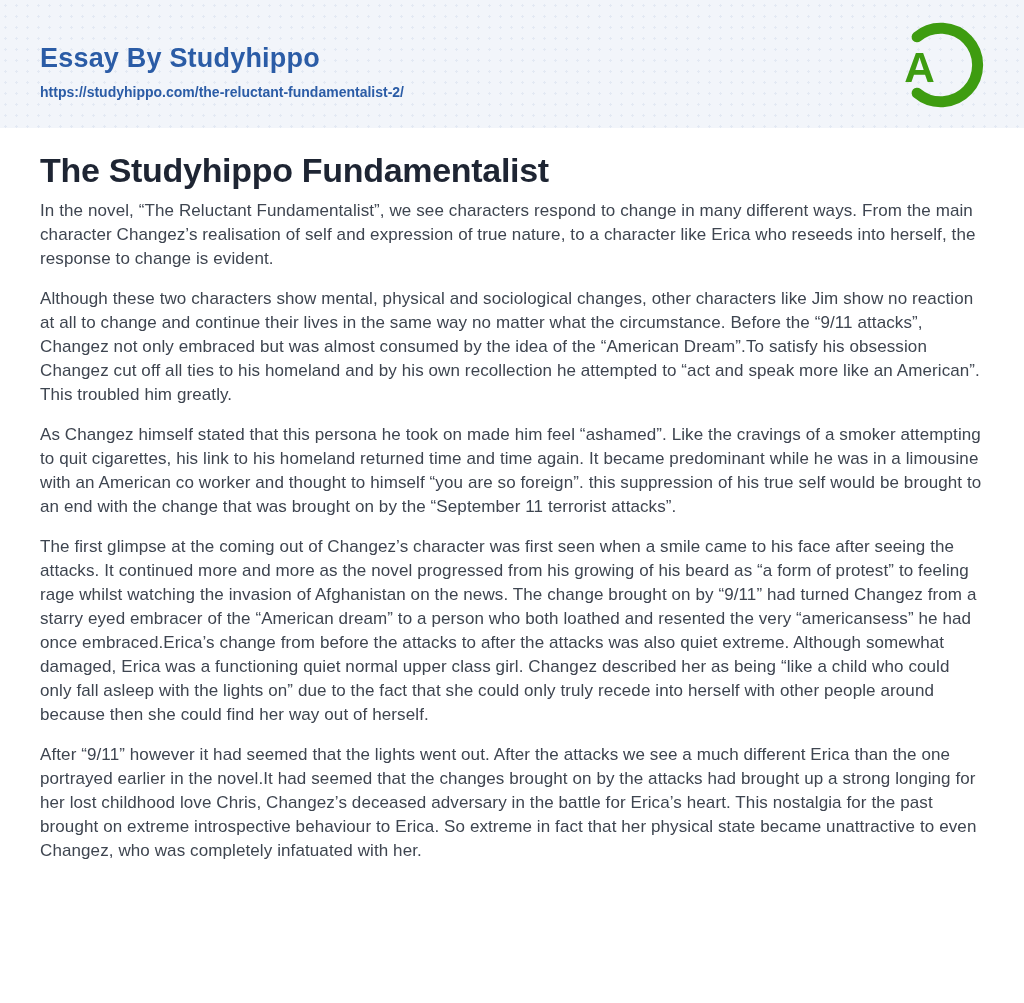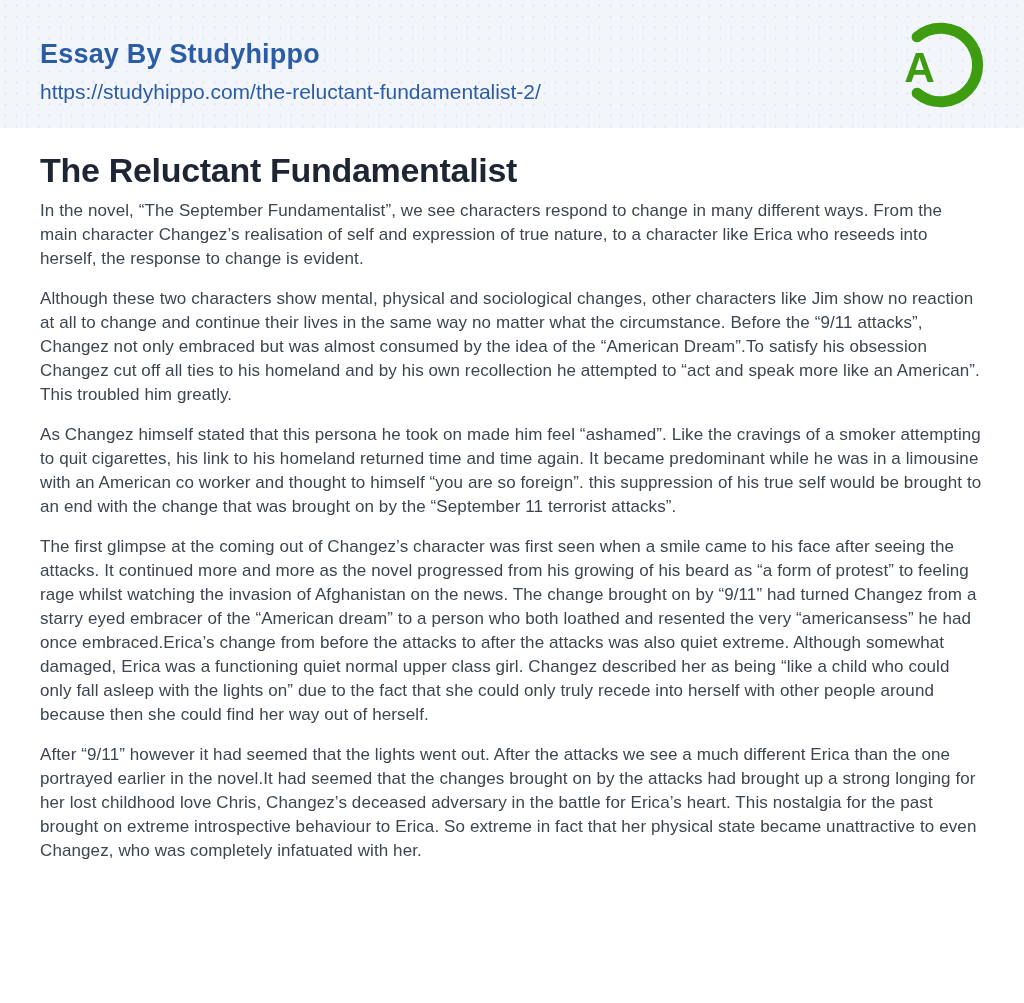--- a/index.html
+++ b/index.html
@@ -25,22 +25,22 @@
     padding: 0 40px;
   }
   .brand-block { display: flex; flex-direction: column; gap: 10px; padding-top: 14px; }
   .brand-title {
     font-size: 27px;
     font-weight: 700;
     letter-spacing: 0.2px;
     color: #2b5ca6;
   }
   .source-url {
-    font-size: 21px;
-    font-weight: 400;
+    font-size: 14px;
+    font-weight: 700;
     color: #2b5ca6;
     text-decoration: none;
   }
   .logo {
     position: relative;
     width: 92px;
     height: 92px;
     flex: 0 0 auto;
     margin-top: 2px;
   }
@@ -79,24 +79,24 @@
     <div class="logo">
       <svg viewBox="0 0 100 100" aria-hidden="true">
 
         <path d="M 27.3 19.4 A 40 40 0 1 1 27.3 80.6" fill="none" stroke="#3e9c10" stroke-width="12" stroke-linecap="round"></path>
         <text x="30" y="52.5" text-anchor="middle" dominant-baseline="central" font-family="Liberation Sans, sans-serif" font-size="46" font-weight="bold" fill="#3e9c10">A</text>
       </svg>
     </div>
   </header>
 
   <main class="content">
-    <h1 class="essay-title">The Reluctant Fundamentalist</h1>
+    <h1 class="essay-title">The Studyhippo Fundamentalist</h1>
 
     <div class="essay-body">
-      <p>In the novel, “The September Fundamentalist”, we see characters respond to change in many different ways. From the main character Changez’s realisation of self and expression of true nature, to a character like Erica who reseeds into herself, the response to change is evident.</p>
+      <p>In the novel, “The Reluctant Fundamentalist”, we see characters respond to change in many different ways. From the main character Changez’s realisation of self and expression of true nature, to a character like Erica who reseeds into herself, the response to change is evident.</p>
       <p>Although these two characters show mental, physical and sociological changes, other characters like Jim show no reaction at all to change and continue their lives in the same way no matter what the circumstance. Before the “9/11 attacks”, Changez not only embraced but was almost consumed by the idea of the “American Dream”.To satisfy his obsession Changez cut off all ties to his homeland and by his own recollection he attempted to “act and speak more like an American”. This troubled him greatly.</p>
       <p>As Changez himself stated that this persona he took on made him feel “ashamed”. Like the cravings of a smoker attempting to quit cigarettes, his link to his homeland returned time and time again. It became predominant while he was in a limousine with an American co worker and thought to himself “you are so foreign”. this suppression of his true self would be brought to an end with the change that was brought on by the “September 11 terrorist attacks”.</p>
       <p>The first glimpse at the coming out of Changez’s character was first seen when a smile came to his face after seeing the attacks. It continued more and more as the novel progressed from his growing of his beard as “a form of protest” to feeling rage whilst watching the invasion of Afghanistan on the news. The change brought on by “9/11” had turned Changez from a starry eyed embracer of the “American dream” to a person who both loathed and resented the very “americansess” he had once embraced.Erica’s change from before the attacks to after the attacks was also quiet extreme. Although somewhat damaged, Erica was a functioning quiet normal upper class girl. Changez described her as being “like a child who could only fall asleep with the lights on” due to the fact that she could only truly recede into herself with other people around because then she could find her way out of herself.</p>
       <p>After “9/11” however it had seemed that the lights went out. After the attacks we see a much different Erica than the one portrayed earlier in the novel.It had seemed that the changes brought on by the attacks had brought up a strong longing for her lost childhood love Chris, Changez’s deceased adversary in the battle for Erica’s heart. This nostalgia for the past brought on extreme introspective behaviour to Erica. So extreme in fact that her physical state became unattractive to even Changez, who was completely infatuated with her.</p>
     </div>
   </main>
 
 </div>
 
 </body></html>

